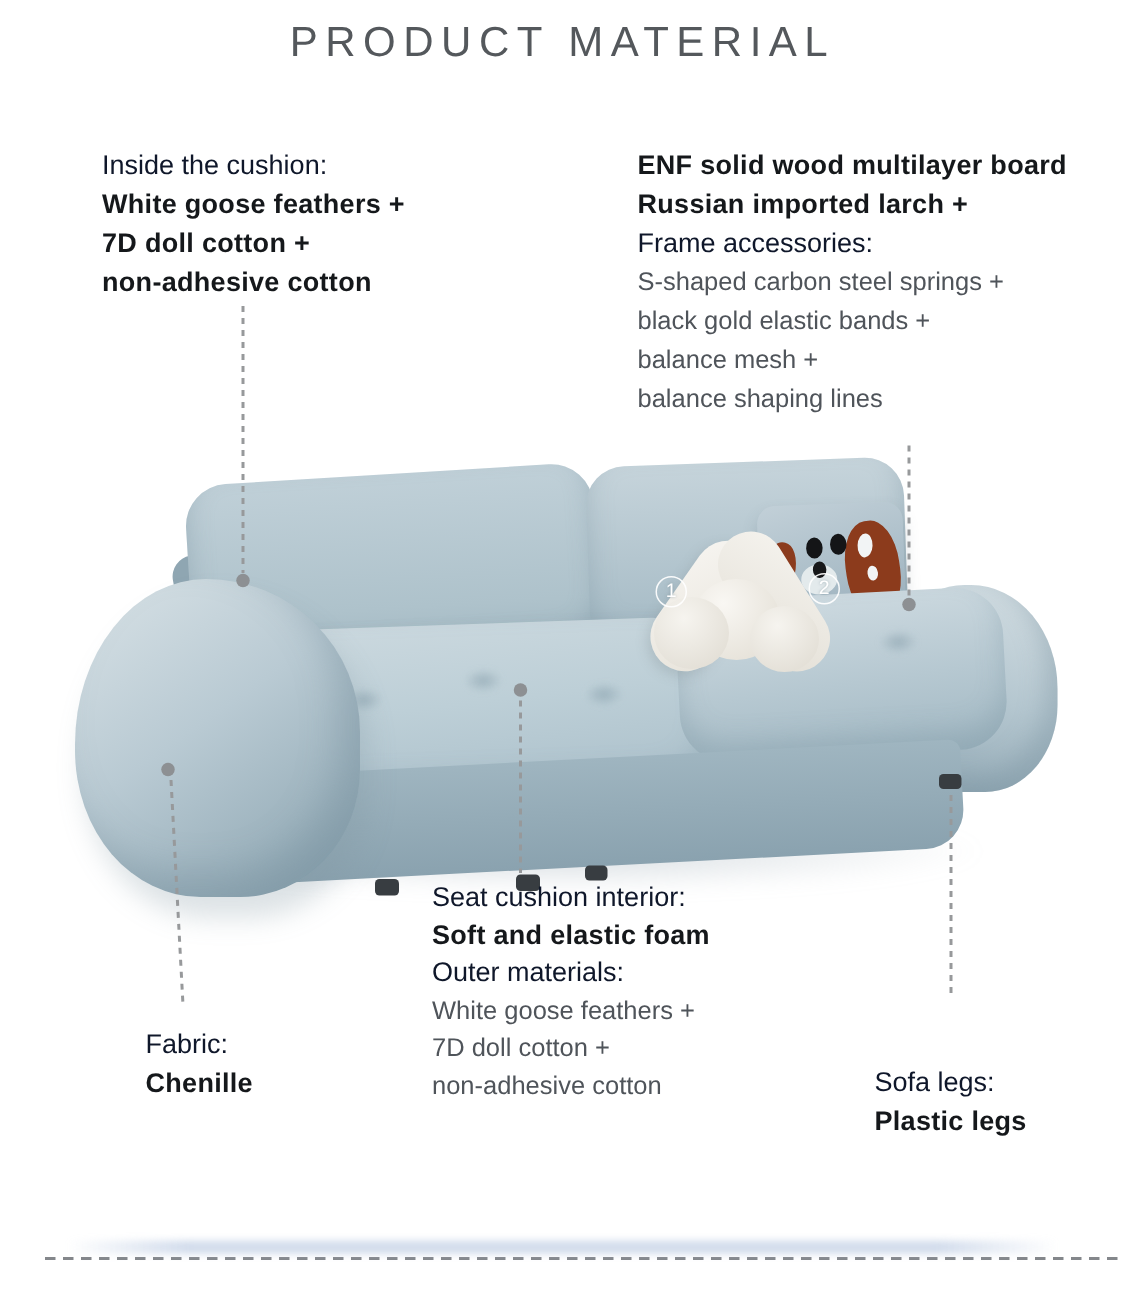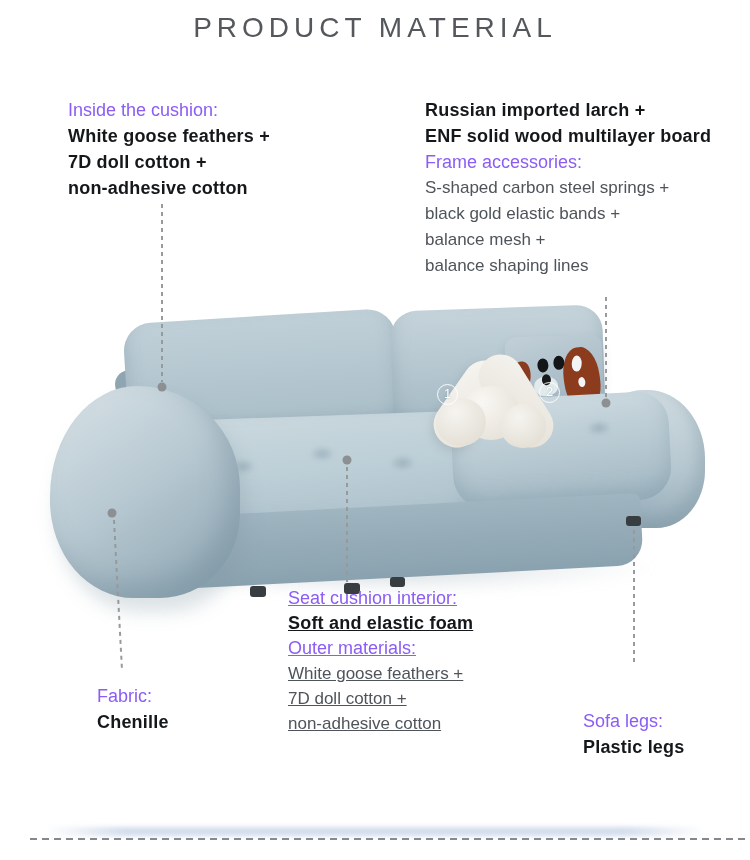--- a/index.html
+++ b/index.html
@@ -1,24 +1,24 @@
 <!DOCTYPE html>
 <html><head>
 <meta charset="utf-8">
 <style>
   html,body{margin:0;padding:0;background:#ffffff;}
   .page{position:relative;width:750px;height:860px;background:#ffffff;overflow:hidden;
         font-family:"Liberation Sans", sans-serif;}
   .title{position:absolute;left:0;top:12px;width:750px;margin:0;text-align:center;
          font-size:28px;font-weight:400;letter-spacing:5px;color:#54585c;}
   .block{position:absolute;white-space:nowrap;}
-  .h{color:#8b5cf6;font-size:18px;line-height:26px;font-weight:400;}
+  .h{color:#0f172a;font-size:18px;line-height:26px;font-weight:400;}
   .b{color:#15181b;font-size:18px;line-height:26px;font-weight:700;letter-spacing:.2px;}
   .r{color:#4f545a;font-size:17px;line-height:26px;font-weight:400;}
-  .mid .h,.mid .b,.mid .r{line-height:25px;text-decoration:underline;}
+  .mid .h,.mid .b,.mid .r{line-height:25px;}
   .note{position:absolute;left:30px;top:755px;color:#4b4f54;font-size:19px;line-height:26px;
         letter-spacing:-0.2px;white-space:nowrap;}
   
   .sofa *{position:absolute;}
   .sofa{position:absolute;left:0;top:0;width:750px;height:860px;}
   .shadow{left:80px;top:540px;width:580px;height:55px;border-radius:50%;
           background:radial-gradient(ellipse at 50% 50%, rgba(145,162,173,.38), rgba(145,162,173,0) 70%);
           filter:blur(6px);}
   .back-rail{left:118px;top:362px;width:120px;height:70px;background:#8fa6b2;border-radius:14px;
              transform:rotate(-10deg);}
@@ -84,22 +84,22 @@
   <h1 class="title">PRODUCT MATERIAL</h1>
 
   <div class="block" style="left:68px;top:97px">
     <div class="h">Inside the cushion:</div>
     <div class="b">White goose feathers +</div>
     <div class="b">7D doll cotton +</div>
     <div class="b">non-adhesive cotton</div>
   </div>
 
   <div class="block" style="left:425px;top:97px">
+    <div class="b">ENF solid wood multilayer board</div>
     <div class="b">Russian imported larch +</div>
-    <div class="b">ENF solid wood multilayer board</div>
     <div class="h">Frame accessories:</div>
     <div class="r">S-shaped carbon steel springs +</div>
     <div class="r">black gold elastic bands +</div>
     <div class="r">balance mesh +</div>
     <div class="r">balance shaping lines</div>
   </div>
 
   <div class="sofa">
     <div class="shadow"></div>
     <div class="back-rail"></div>

